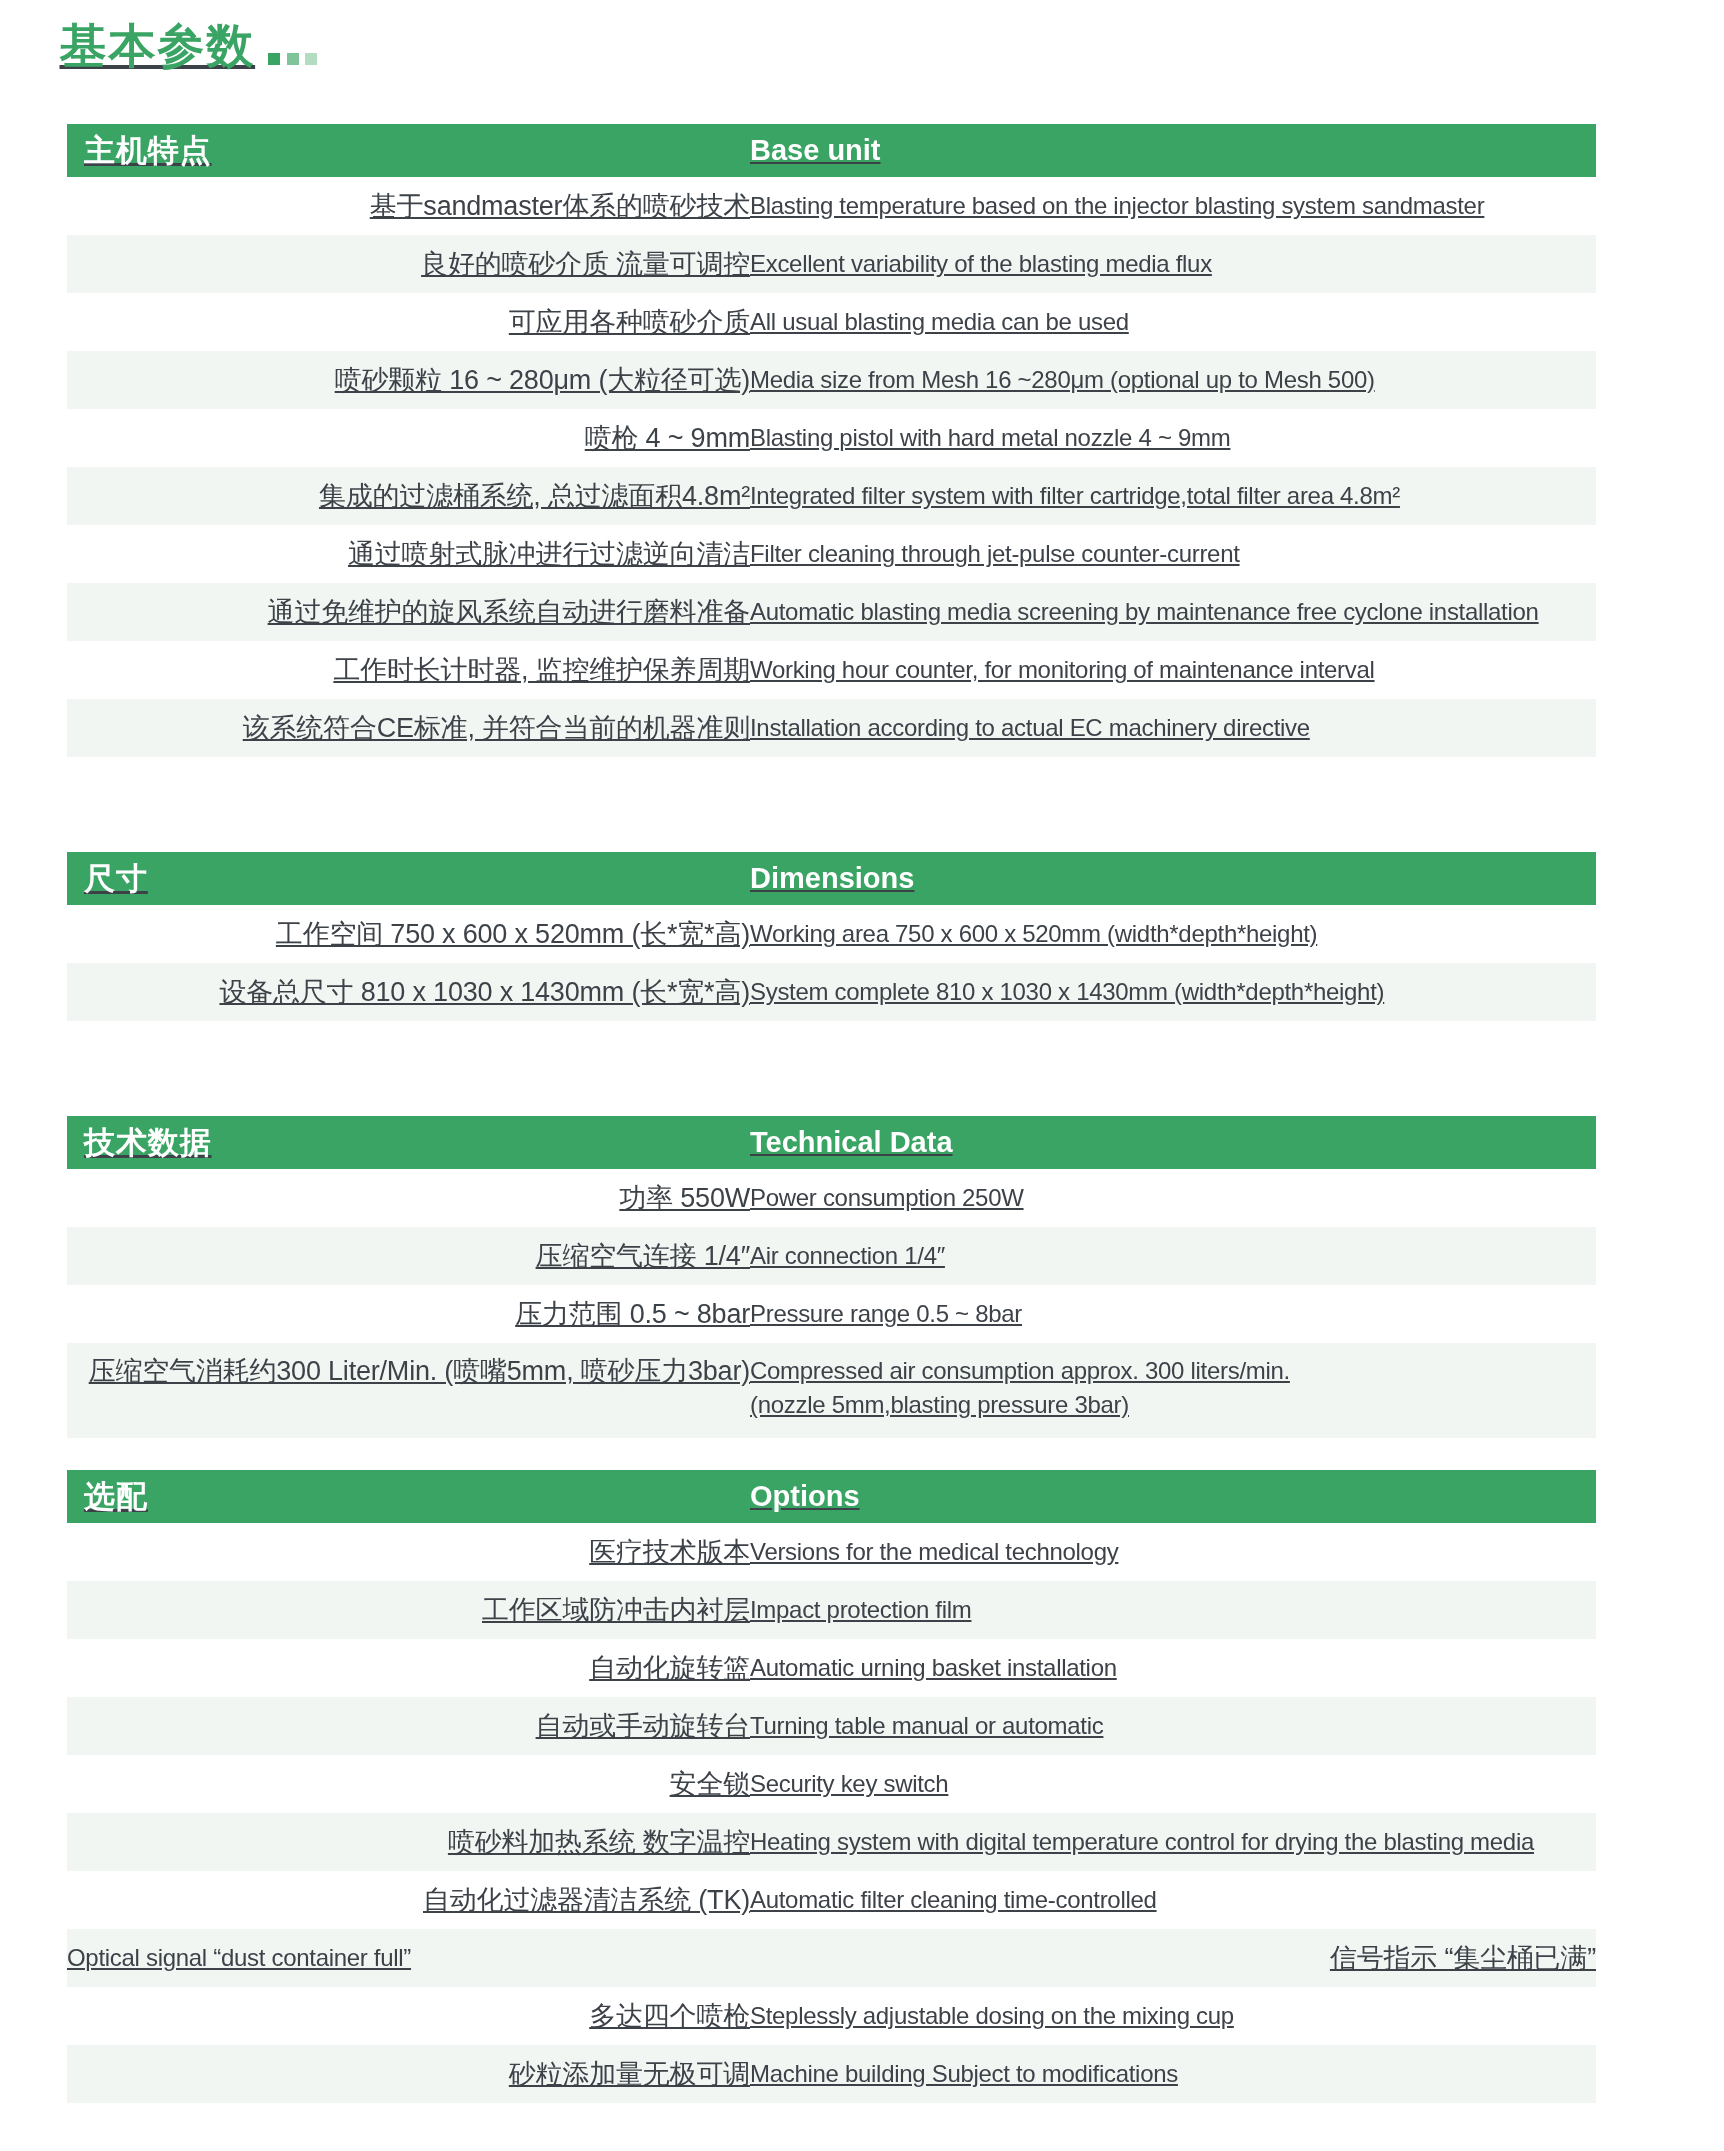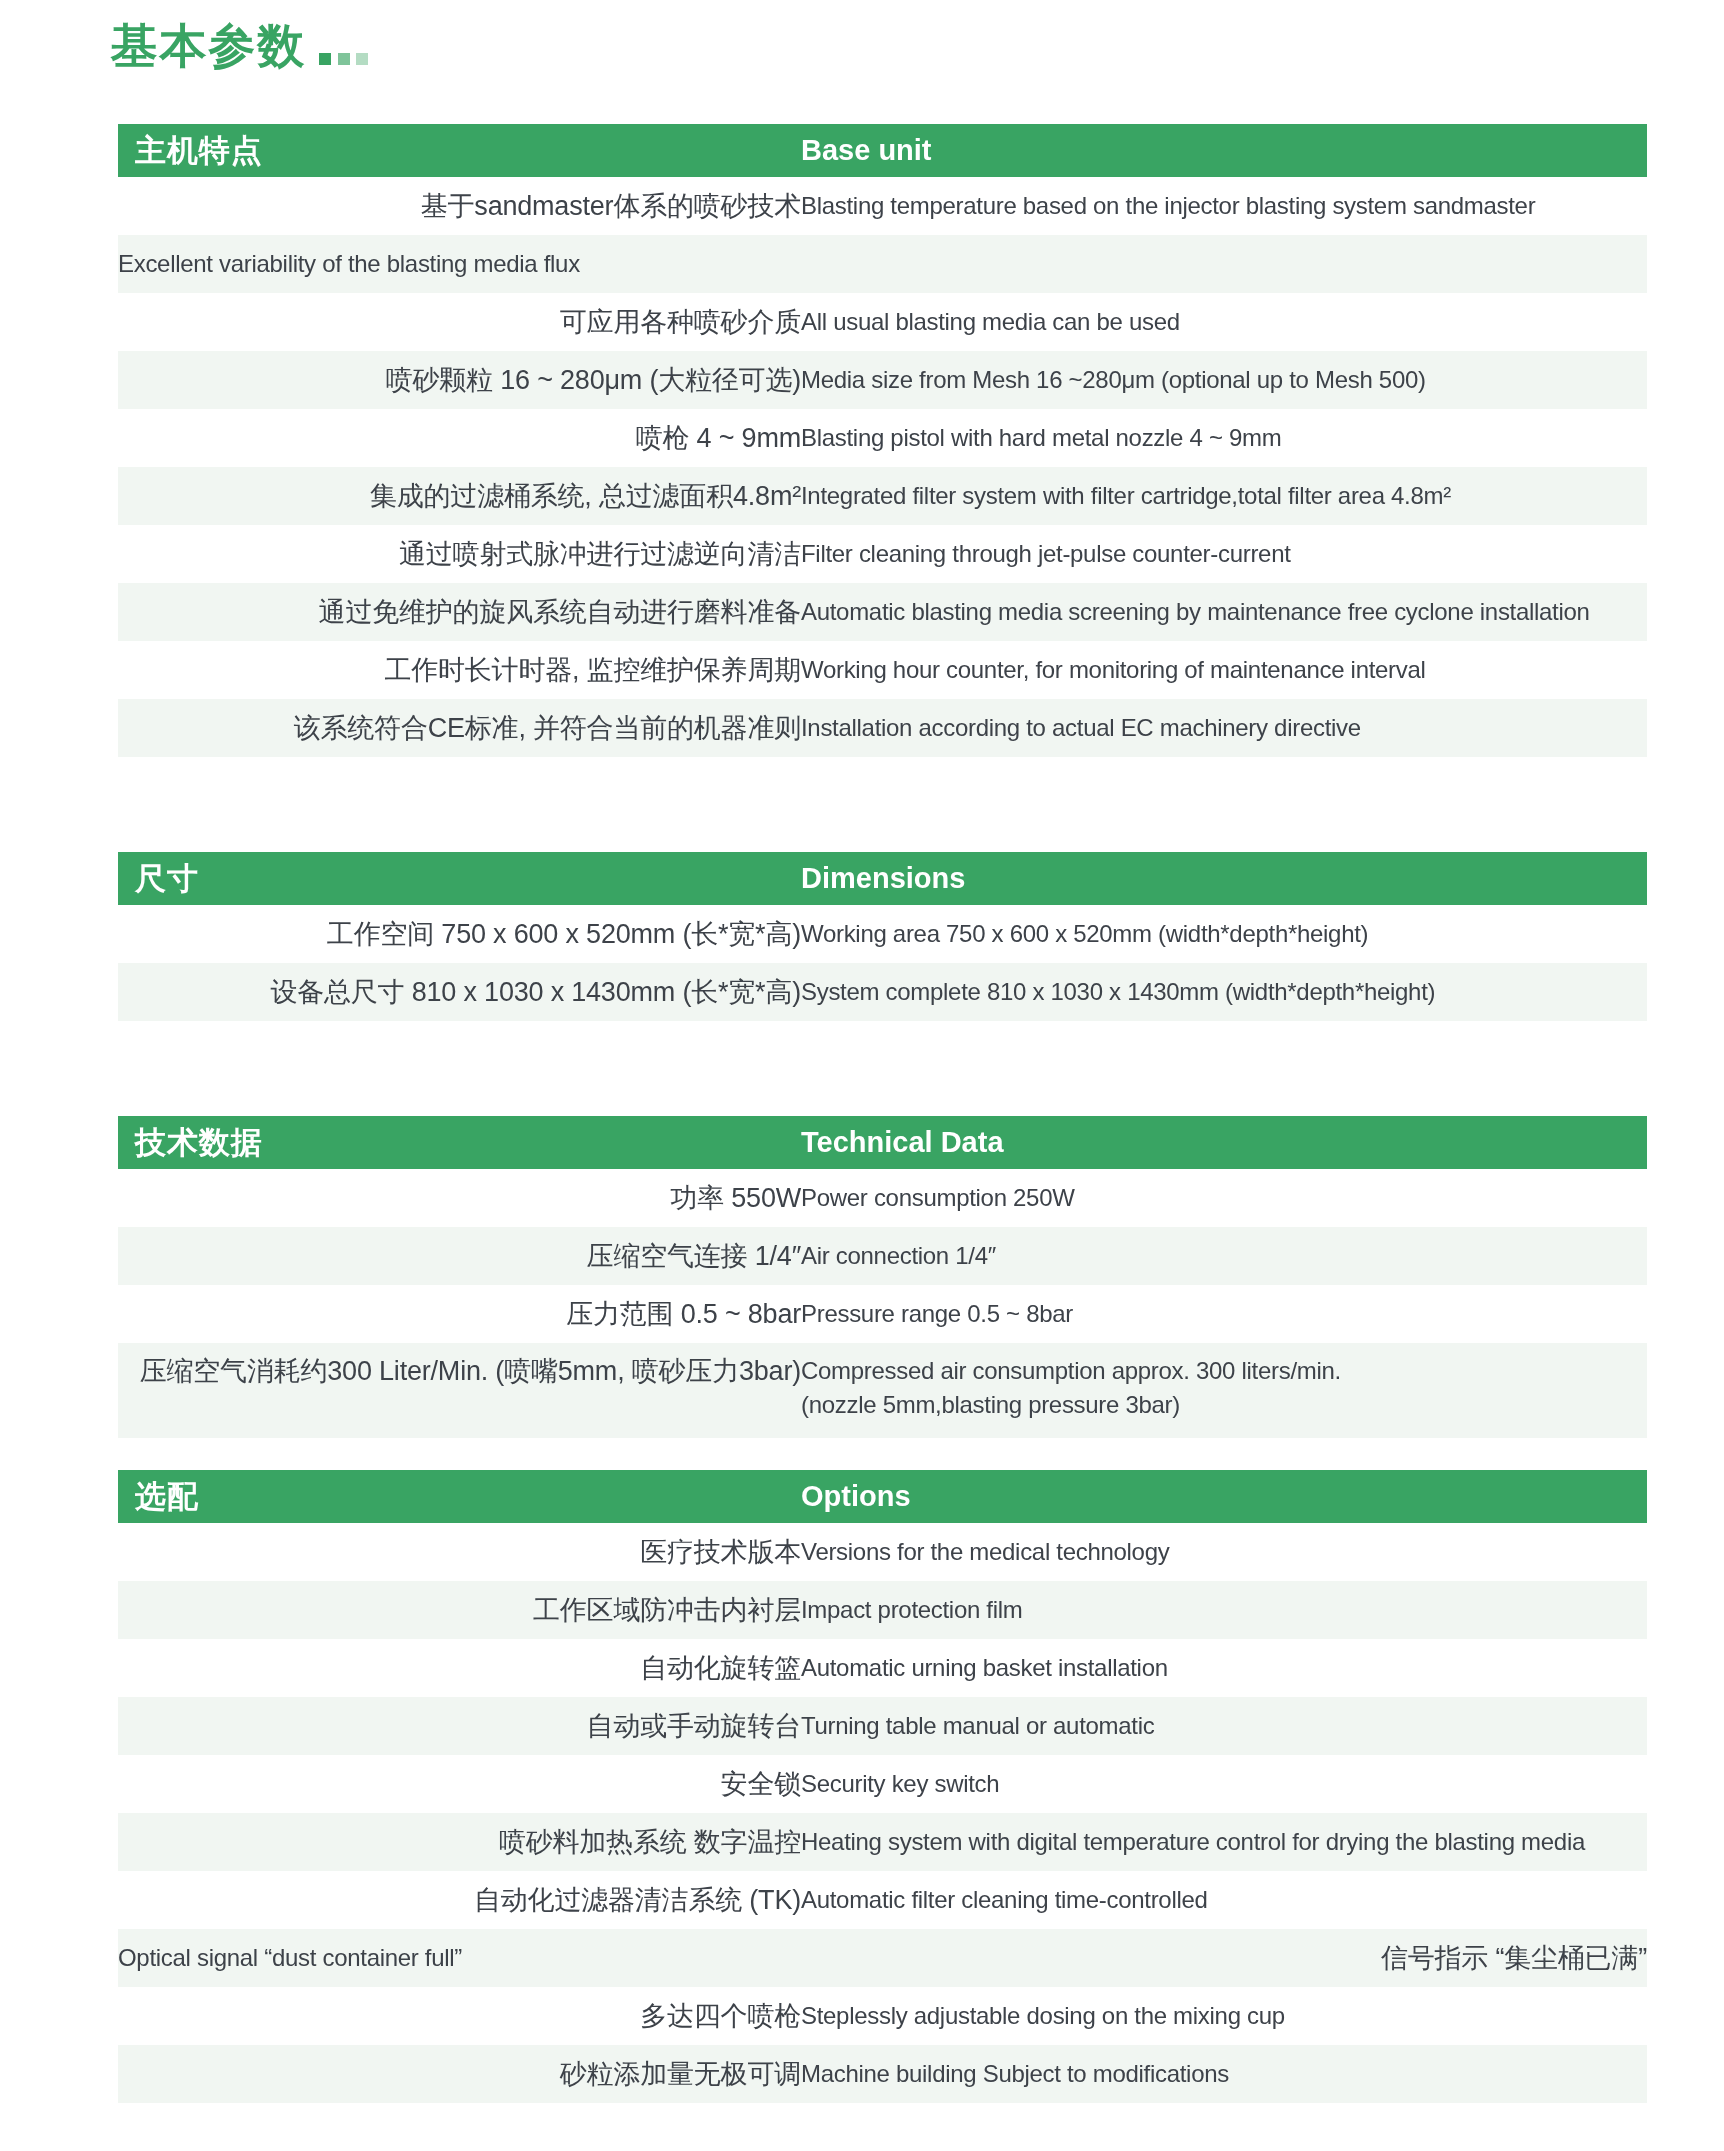--- a/index.html
+++ b/index.html
@@ -11,21 +11,22 @@
   *{margin:0;padding:0;box-sizing:border-box;}
   html,body{background:#ffffff;}
   body{
     width:1725px;
     height:2152px;
     font-family:"Liberation Sans","DejaVu Sans",sans-serif;
     color:var(--text);
     overflow:hidden;
   }
   .page{
-    padding:13px 121px 0 118px;
+    padding:13px 121px 0 67px;
+    text-decoration:underline;
   }
   .title-row{
     display:flex;
     align-items:flex-end;
     height:65px;
     margin-left:-7.5px;
     margin-bottom:46px;
   }
   .page-title{
     font-size:47px;
@@ -109,20 +110,21 @@
       <span class="zh">主机特点</span>
       <span class="en">Base unit</span>
     </header>
     <div class="rows">
   <div class="row">
     <div class="cell zh">基于sandmaster体系的喷砂技术</div>
     <div class="cell en">Blasting temperature based on the injector blasting system sandmaster</div>
   </div>
 
   <div class="row">
+    <div class="cell zh">良好的喷砂介质 流量可调控</div>
     <div class="cell en">Excellent variability of the blasting media flux</div>
   </div>
 
   <div class="row">
     <div class="cell zh">可应用各种喷砂介质</div>
     <div class="cell en">All usual blasting media can be used</div>
   </div>
 
   <div class="row">
     <div class="cell zh">喷砂颗粒 16 ~ 280μm (大粒径可选)</div>

